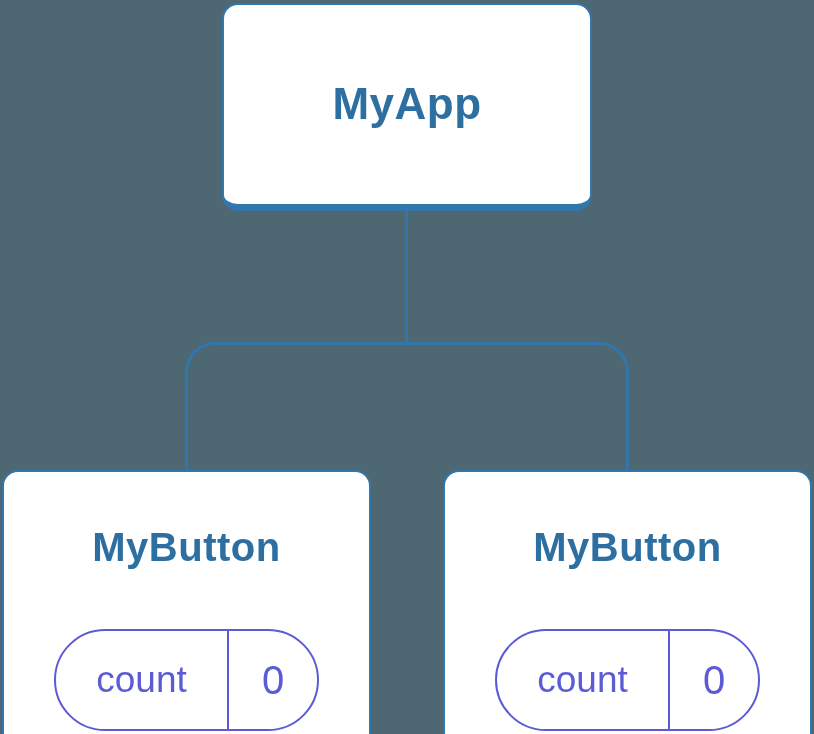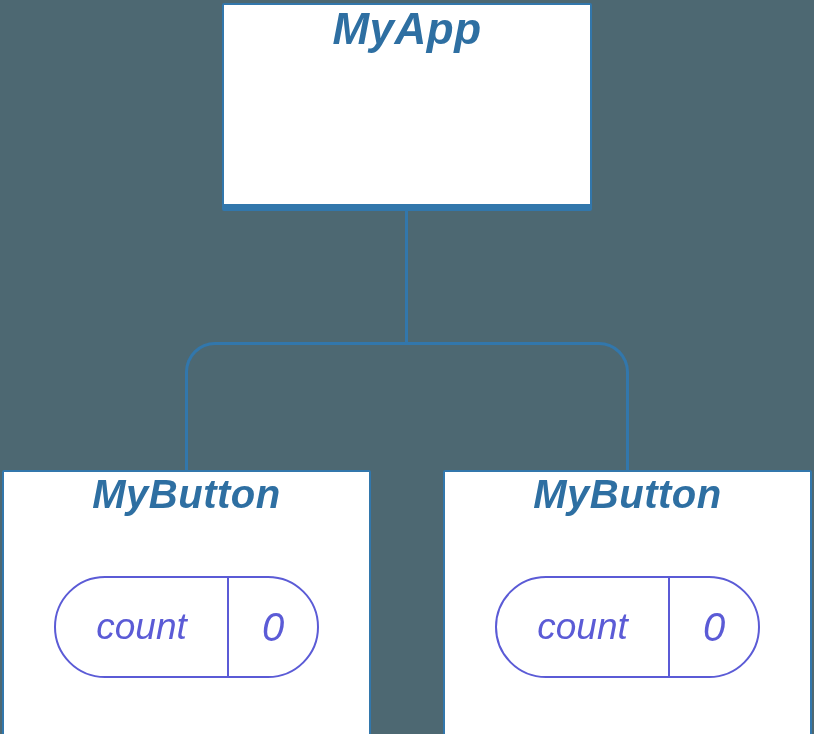--- a/index.html
+++ b/index.html
@@ -12,25 +12,25 @@
     background: var(--background, #4D6872);
     font-family: "Liberation Sans", "DejaVu Sans", sans-serif;
     overflow: hidden;
   }
 
   .node {
     position: absolute;
     background: var(--node-fill, #FFFFFF);
     border: 2px solid var(--node-border, #3277AC);
     border-bottom-width: 7px;
-    border-radius: 2px;
+    border-radius: 16px;
     display: flex;
     flex-direction: column;
     align-items: center;
-    font-style: italic;
+    justify-content: center;
   }
 
   .node-label {
     color: var(--label, #2E6FA2);
     font-weight: 700;
     letter-spacing: 0.5px;
     line-height: 1.1;
   }
 
   .app-node { left: 222px; top: 3px; width: 370px; height: 208px; }

